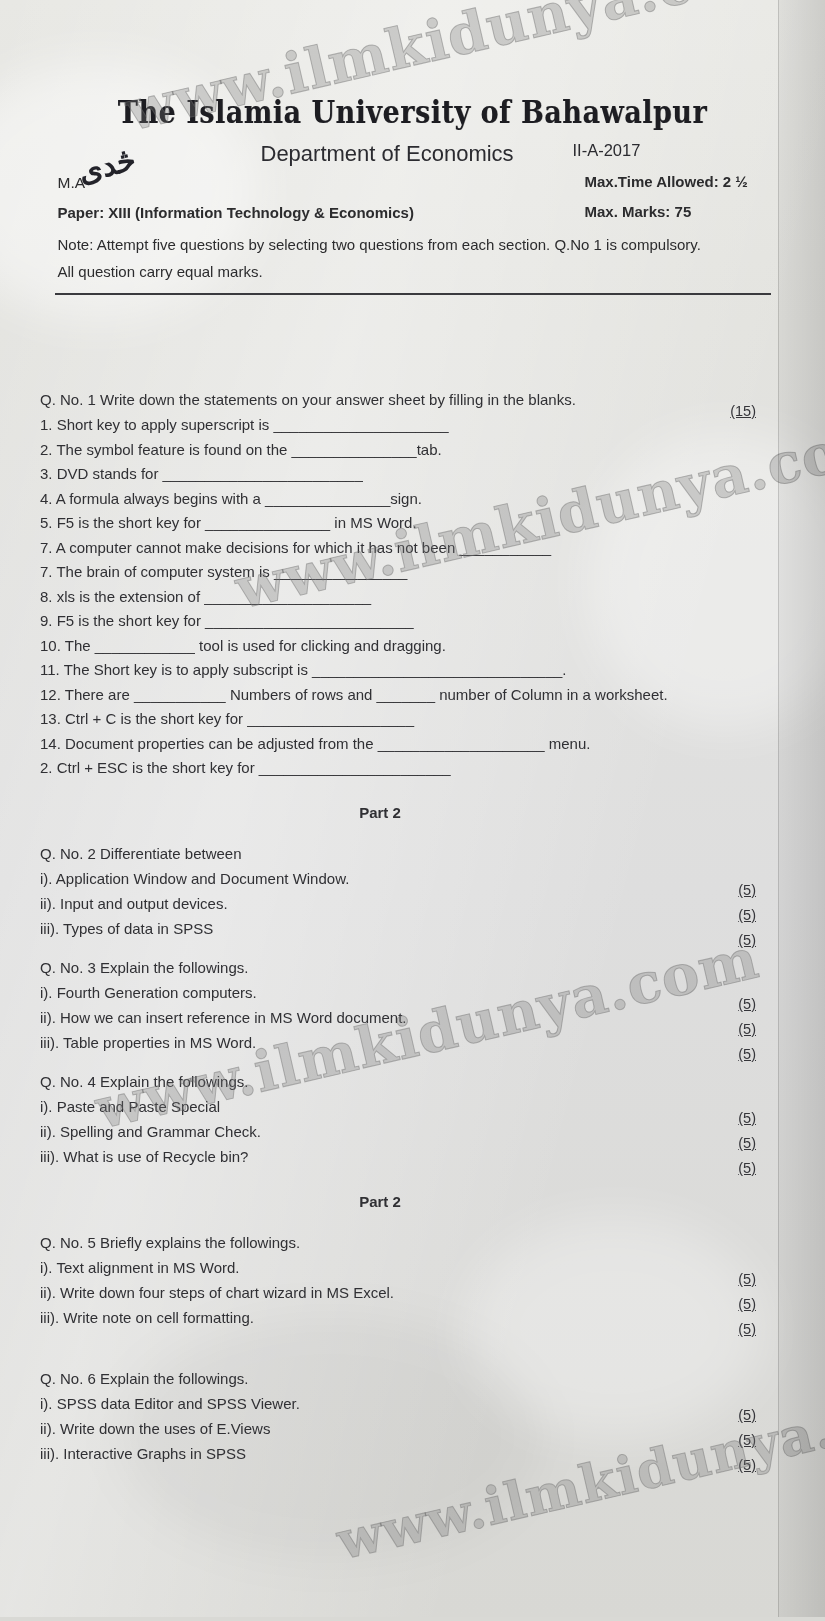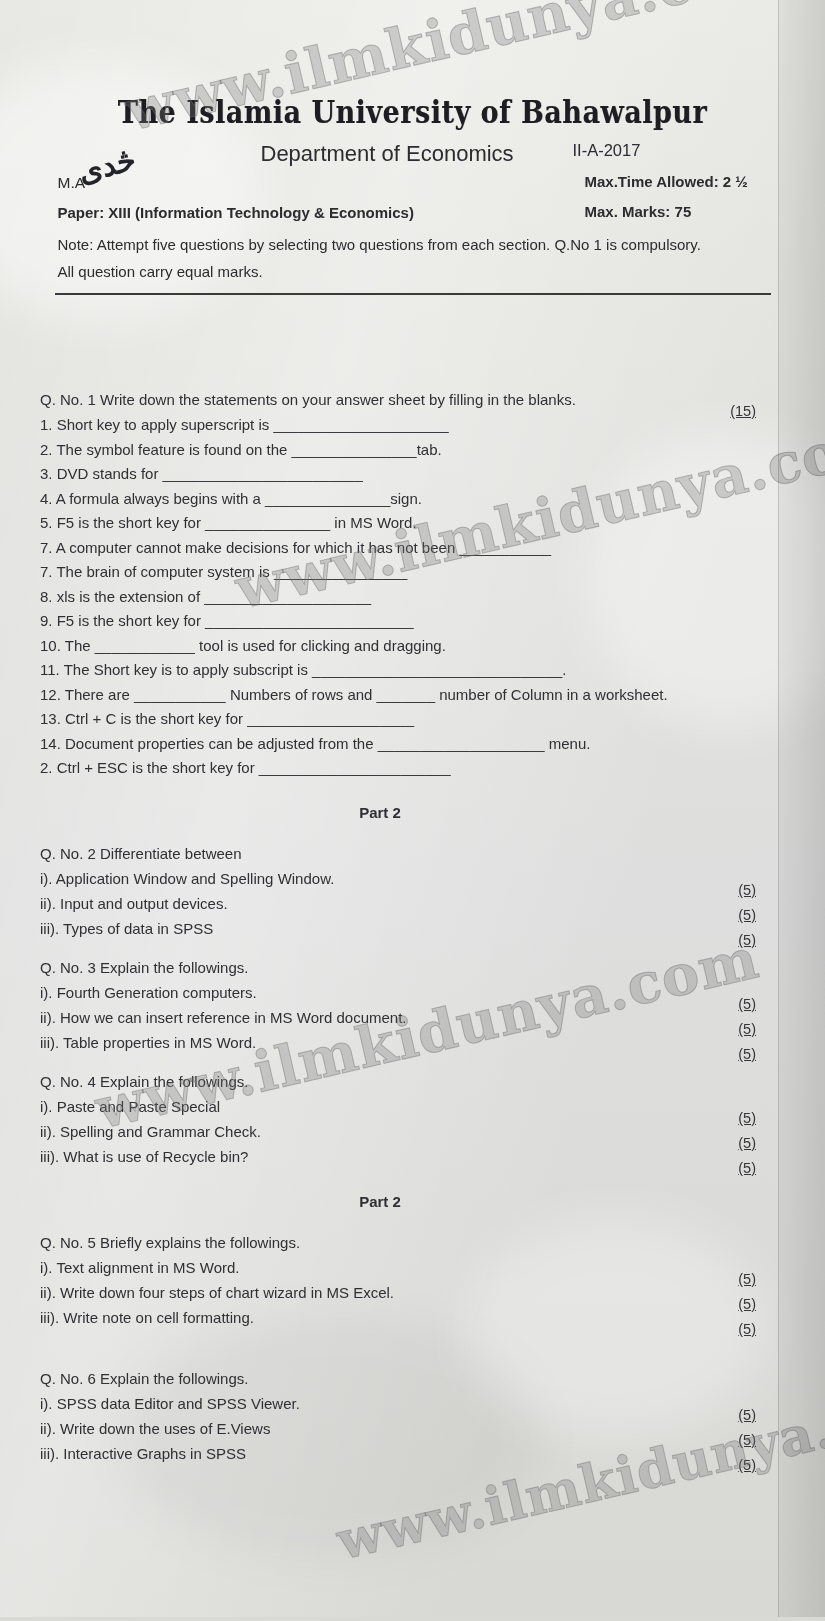--- a/index.html
+++ b/index.html
@@ -260,21 +260,21 @@
         <div class="q-line">13. Ctrl + C  is the short key for ____________________</div>
         <div class="q-line">14. Document properties can be adjusted from the ____________________ menu.</div>
         <div class="q-line">2. Ctrl + ESC is the short key for _______________________</div>
       </div>
 
       <div class="part">Part 2</div>
 
       <div class="section-block">
         <div class="q-head">Q. No. 2 Differentiate between</div>
         <div class="sub-line">
-          <span>i). Application Window and Spelling Window.</span>
+          <span>i). Application Window and Document Window.</span>
           <span class="marks">(5)</span>
         </div>
         <div class="sub-line">
           <span>ii). Input and output devices.</span>
           <span class="marks">(5)</span>
         </div>
         <div class="sub-line">
           <span>iii). Types of data in SPSS</span>
           <span class="marks">(5)</span>
         </div>

